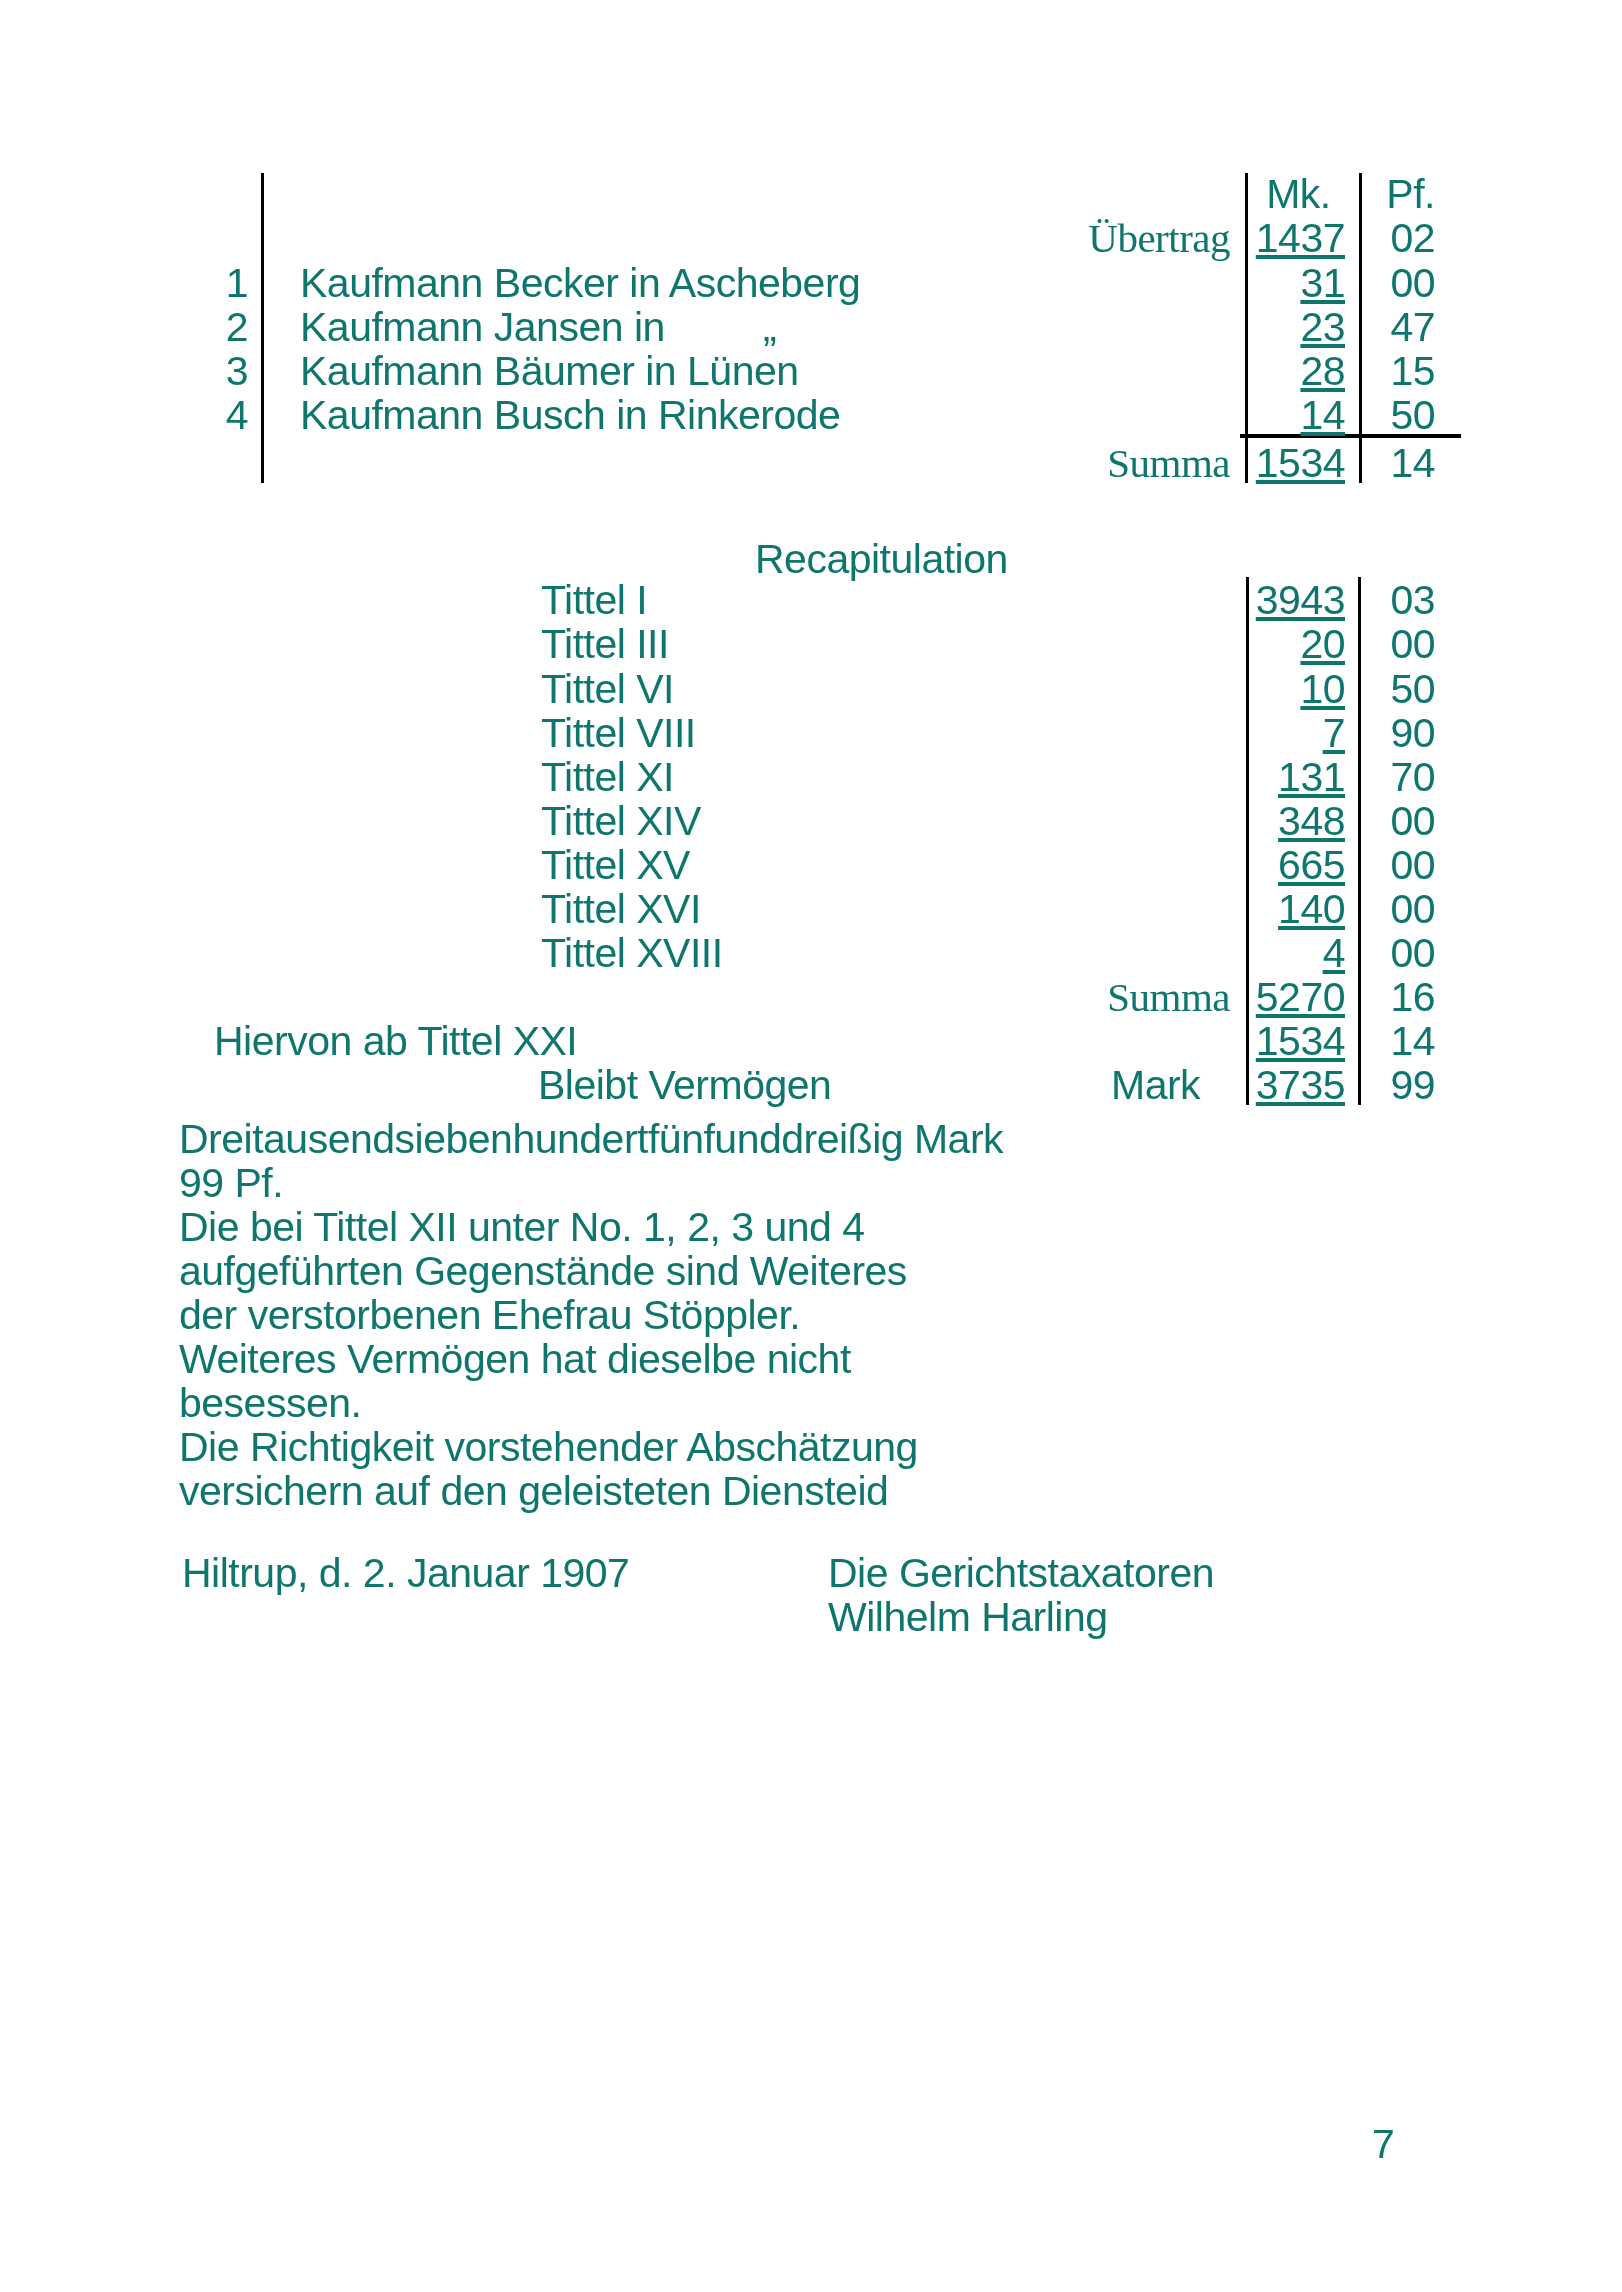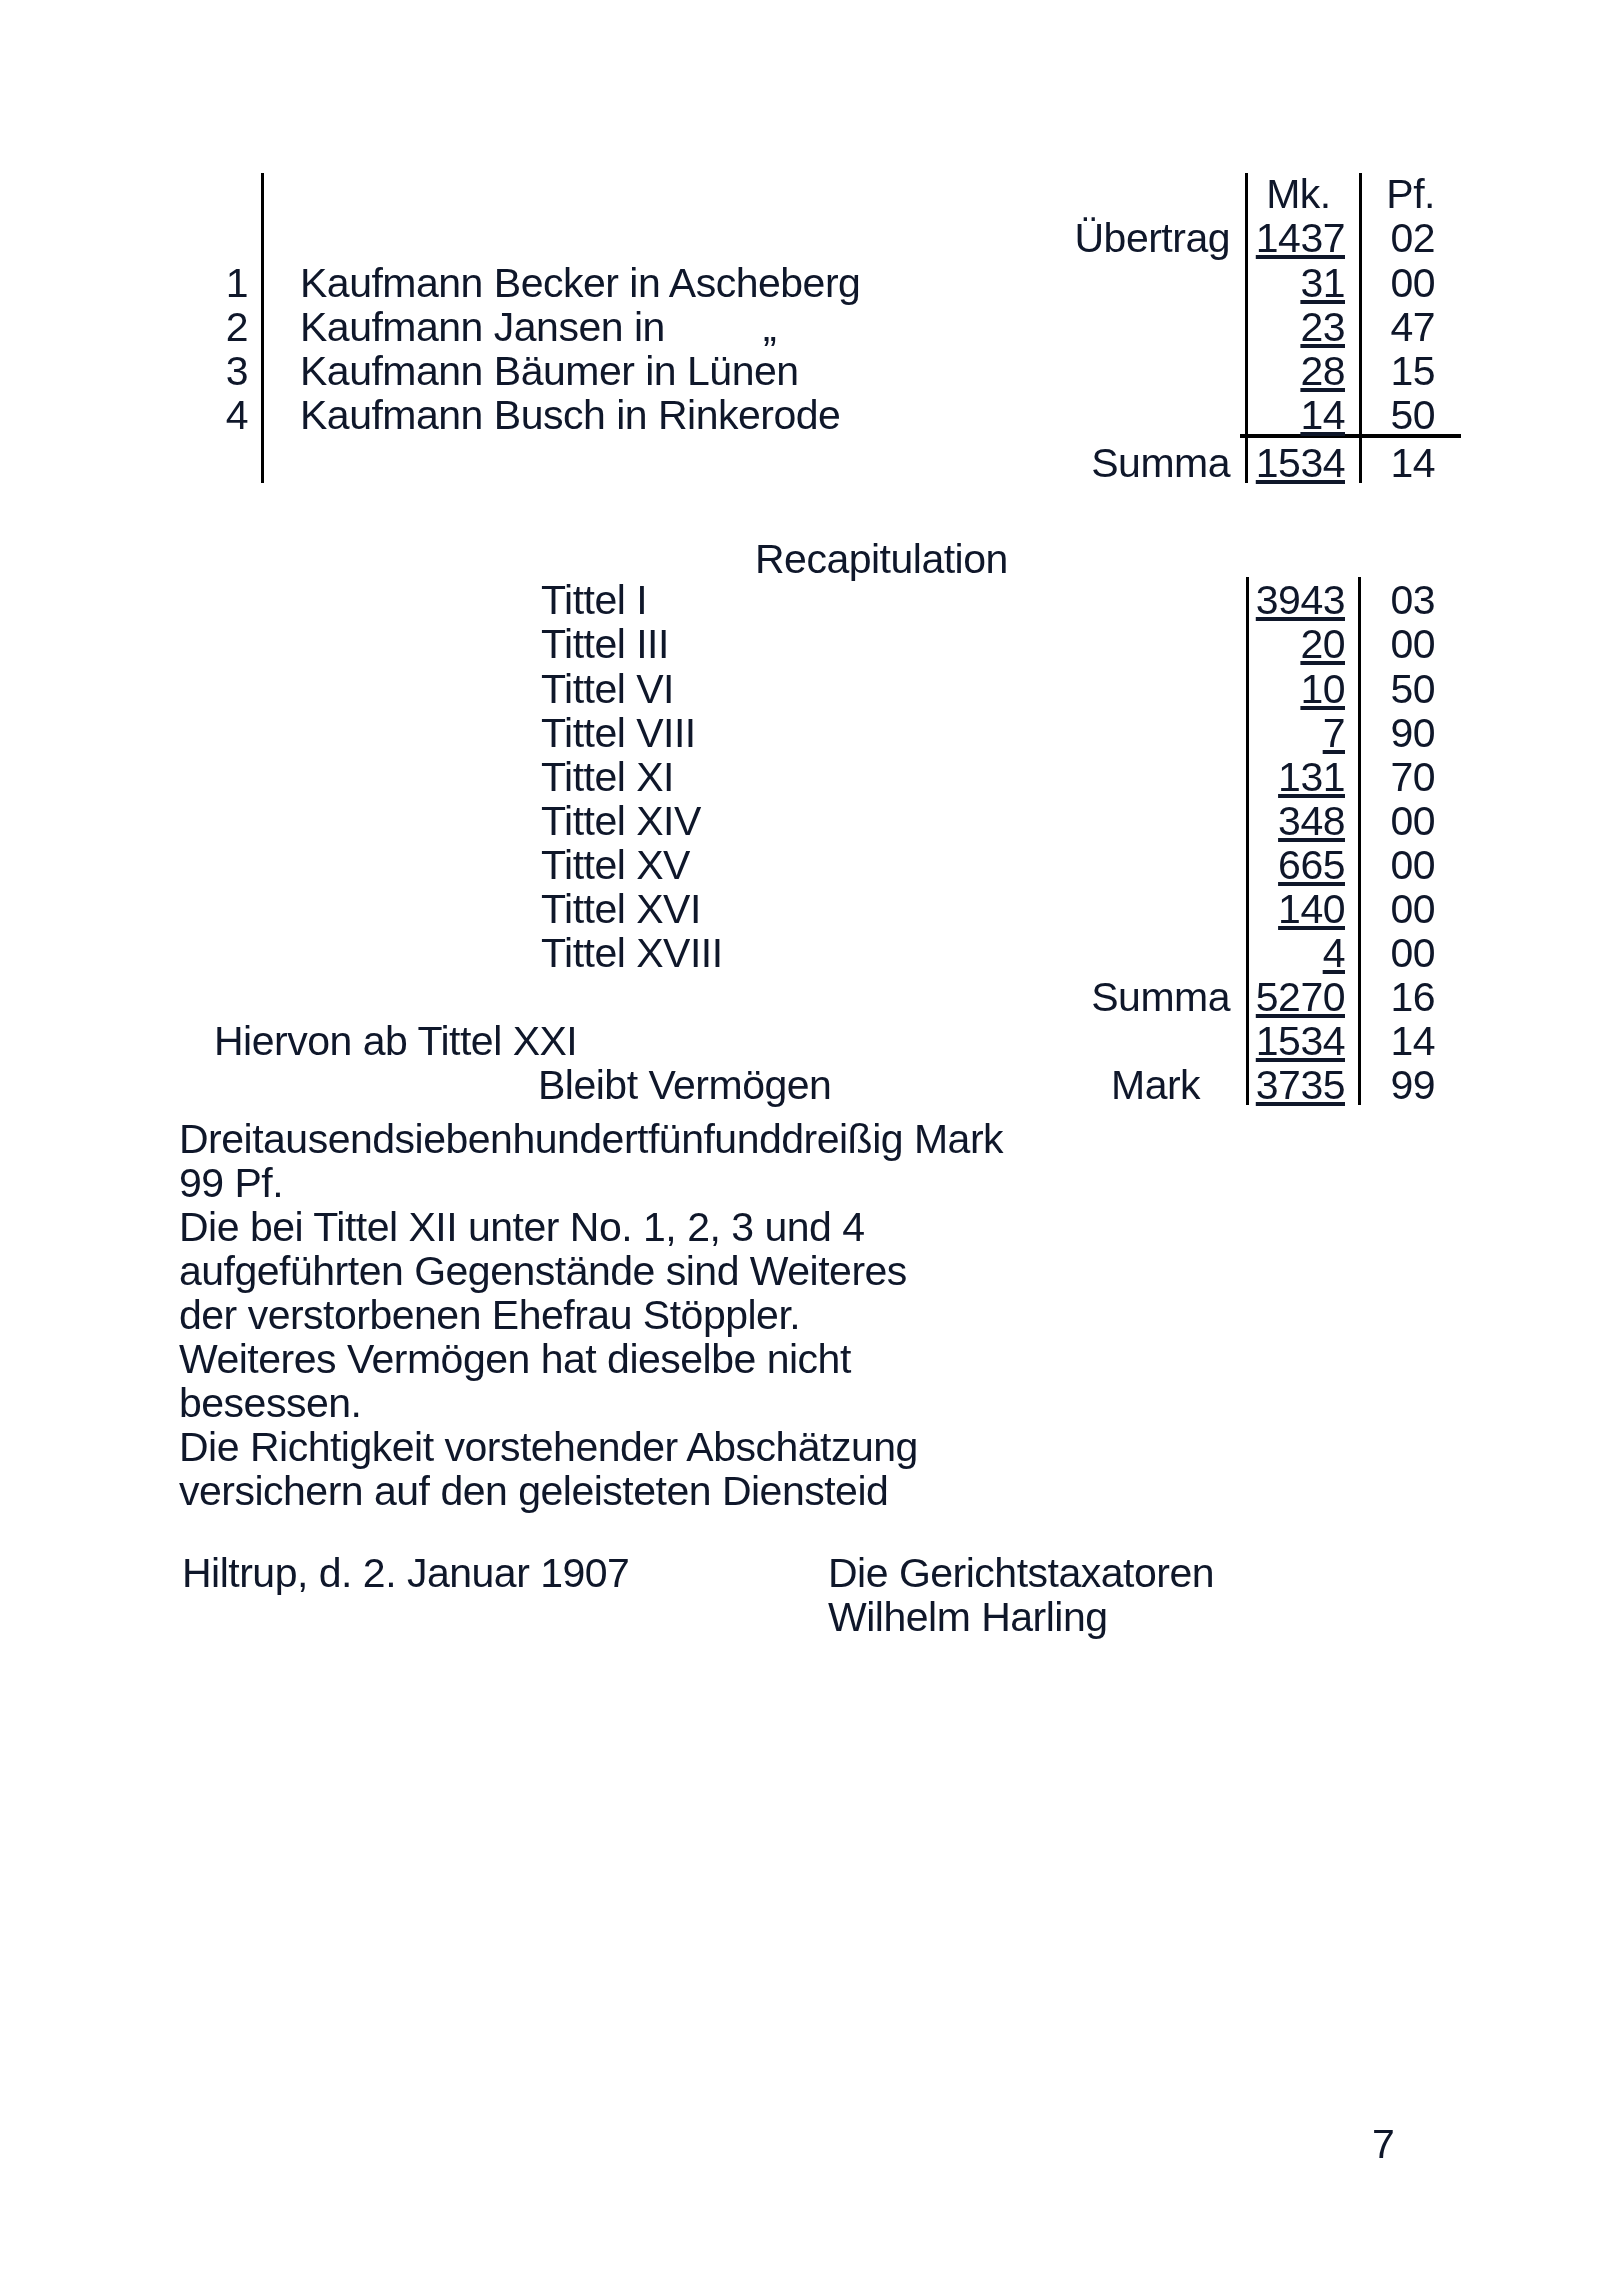--- a/index.html
+++ b/index.html
@@ -2,34 +2,34 @@
 <html><head>
 <meta charset="utf-8">
 <style>
   * { margin: 0; padding: 0; box-sizing: border-box; }
   html, body { background: #ffffff; }
   .page {
     position: relative;
     width: 1622px;
     height: 2293px;
     background: #ffffff;
-    color: #0f172a;
+    color: #0f766e;
     font-family: "Liberation Sans", "DejaVu Sans", sans-serif;
     font-size: 41px;
     line-height: 44px;
     letter-spacing: -0.5px;
     overflow: hidden;
   }
   .trow { position: absolute; left: 0; width: 100%; height: 44px; }
   .cell { position: absolute; white-space: nowrap; }
   .vline { position: absolute; width: 2.9px; background: #000; }
   .hline { position: absolute; height: 3.9px; background: #000; }
   .col-no   { left: 176px;  width: 72px;  text-align: right; }
   .col-name { left: 300px; }
-  .lbl-r    { left: 921px;  width: 309px; text-align: right; }
+  .lbl-r    { left: 921px;  width: 309px; text-align: right; font-family: Liberation Serif, serif; }
   .col-mk   { left: 1252px; width: 93px;  text-align: right; text-decoration: underline; }
   .col-pf   { left: 1364px; width: 71px;  text-align: right; }
   .hdr-mk   { left: 1252px; width: 93px;  text-align: center; }
   .hdr-pf   { left: 1364px; width: 71px;  text-align: right; }
   .ditto    { left: 763px; }
   .tittel   { left: 541px; }
   .hiervon  { left: 214px; }
   .bleibt   { left: 538px; }
   .mark-lbl { left: 1111px; }
   .recap-title { position: absolute; left: 755px; top: 537px; white-space: nowrap; }

